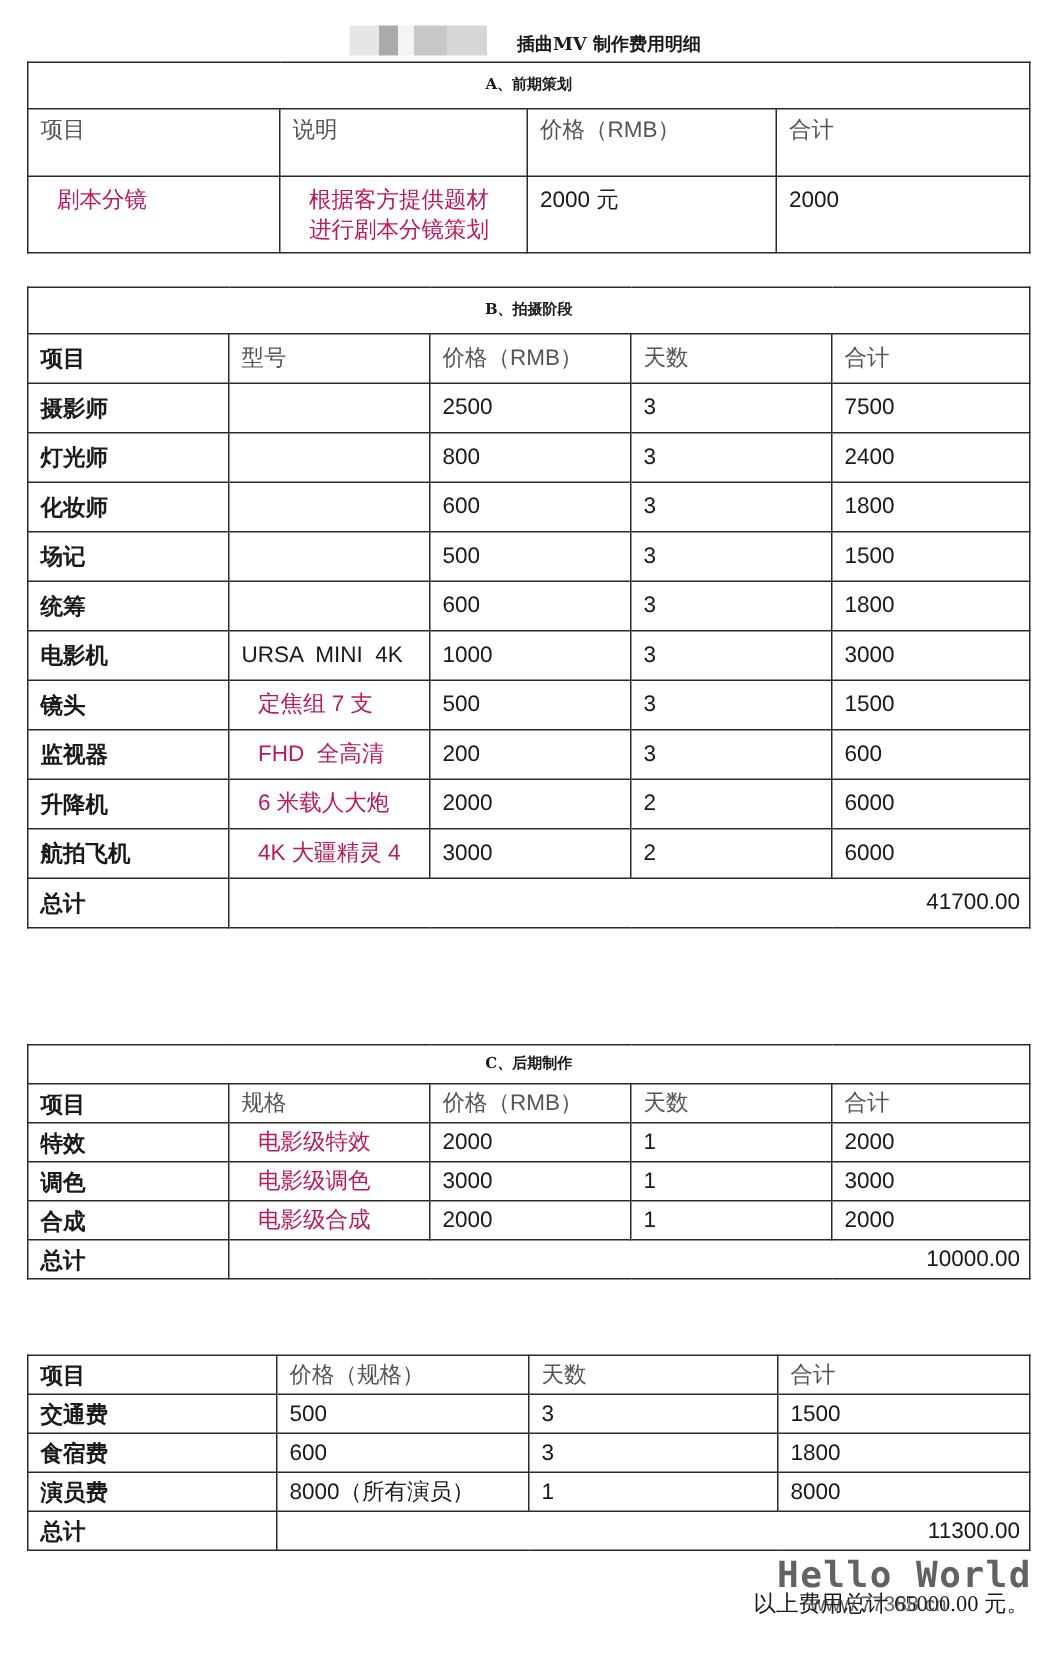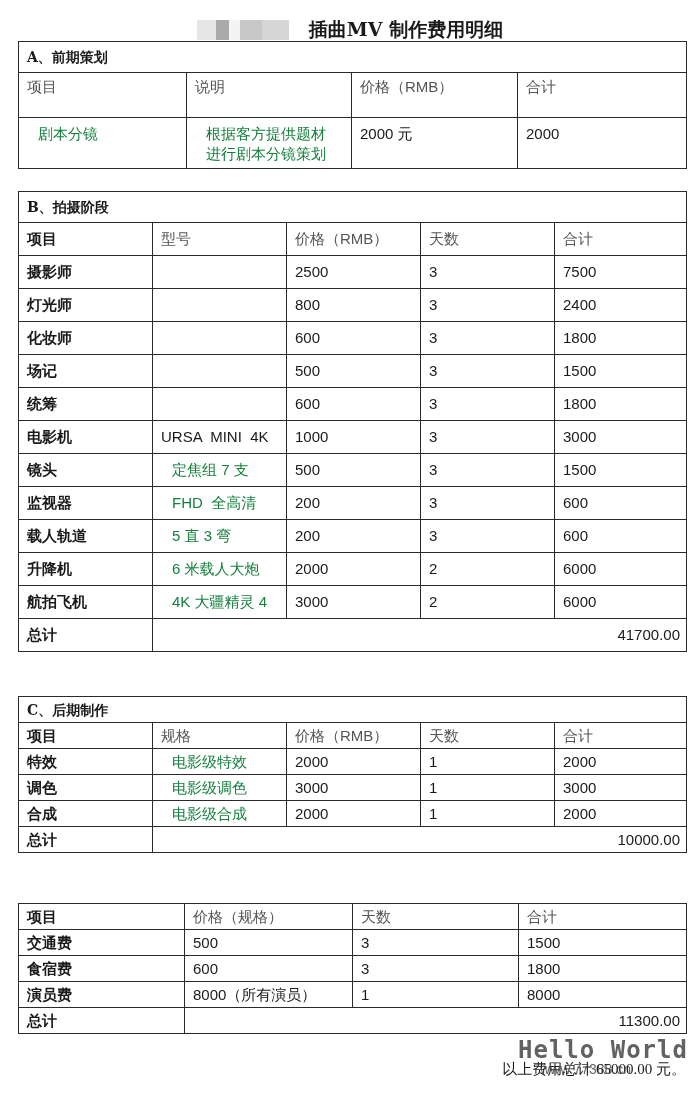--- a/index.html
+++ b/index.html
@@ -1,27 +1,27 @@
 <!DOCTYPE html>
 <html><head>
 <meta charset="utf-8">
 <style>
   html, body { margin: 0; padding: 0; background: #ffffff; }
   body { width: 700px; height: 1104px; position: relative; overflow: hidden;
          font-family: "Liberation Sans", "DejaVu Sans", sans-serif; color: #1a1a1a; }
   .doc-title { position: absolute; top: 17px; left: 0; width: 700px; text-align: center;
-               font-family: "DejaVu Serif", "Liberation Serif", serif; font-weight: bold; font-size: 19px; }
+               font-family: "DejaVu Serif", "Liberation Serif", serif; font-weight: bold; font-size: 12px; }
   .doc-title .blur { display: inline-block; width: 108px; height: 20px; vertical-align: -4px; margin-right: 4px;
                background: linear-gradient(90deg,#e6e6e6 0 18%,#aaaaaa 18% 30%,#f4f4f4 30% 40%,#c8c8c8 40% 60%,#d6d6d6 60% 85%, #fff 85%); }
   table { position: absolute; left: 18px; width: 668px; border-collapse: collapse; table-layout: fixed; }
   td { border: 1.5px solid #2a2a2a; padding: 0 8px; font-size: 15px; vertical-align: top; line-height: 20px; }
-  td.sec { text-align: left; font-weight: bold; font-family: "DejaVu Serif", "Liberation Serif", serif; font-size: 14px; vertical-align: middle; }
+  td.sec { text-align: center; font-weight: bold; font-family: "DejaVu Serif", "Liberation Serif", serif; font-size: 10px; vertical-align: middle; }
   td.hdr { color: #555; }
   td.item { font-family: "DejaVu Serif", "Liberation Serif", serif; font-weight: bold; }
-  td.gray { color: #15803d; padding-left: 19px; }
+  td.gray { color: #be185d; padding-left: 19px; }
   td.total-val { text-align: right; padding-right: 6px; }
   #tA { top: 41px; }
   #tA tr.r-sec td { height: 30px; }
   #tA tr.r-hdr td { height: 40px; padding-top: 4px; }
   #tA tr.r-row td { height: 44px; padding-top: 6px; }
   #tB { top: 191px; }
   #tB tr td { height: 32px; vertical-align: middle; }
   #tB tr.r-sec td { height: 30px; margin-top: 43px; }
   #tC { top: 696px; }
   #tC tr td { height: 25px; vertical-align: middle; padding-top:0; }
@@ -135,27 +135,20 @@
         <td>1500</td>
       </tr>
   <tr>
         <td class="item">监视器</td>
         <td class="gray" style="white-space:pre">FHD  全高清</td>
         <td>200</td>
         <td>3</td>
         <td>600</td>
       </tr>
   <tr>
-        <td class="item">载人轨道</td>
-        <td class="gray">5 直 3 弯</td>
-        <td>200</td>
-        <td>3</td>
-        <td>600</td>
-      </tr>
-  <tr>
         <td class="item">升降机</td>
         <td class="gray">6 米载人大炮</td>
         <td>2000</td>
         <td>2</td>
         <td>6000</td>
       </tr>
   <tr>
         <td class="item">航拍飞机</td>
         <td class="gray">4K 大疆精灵 4</td>
         <td>3000</td>

